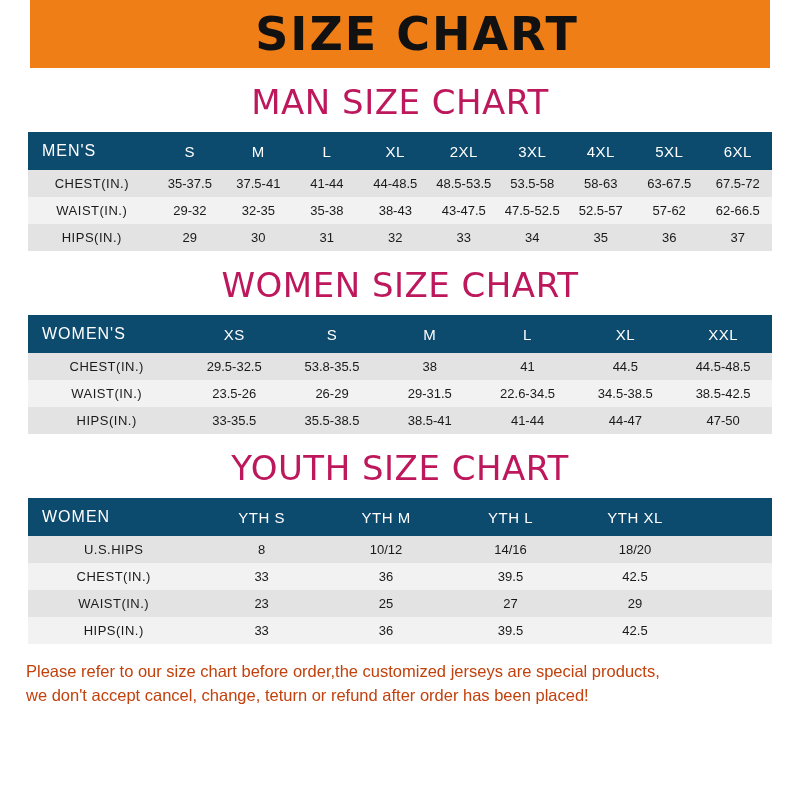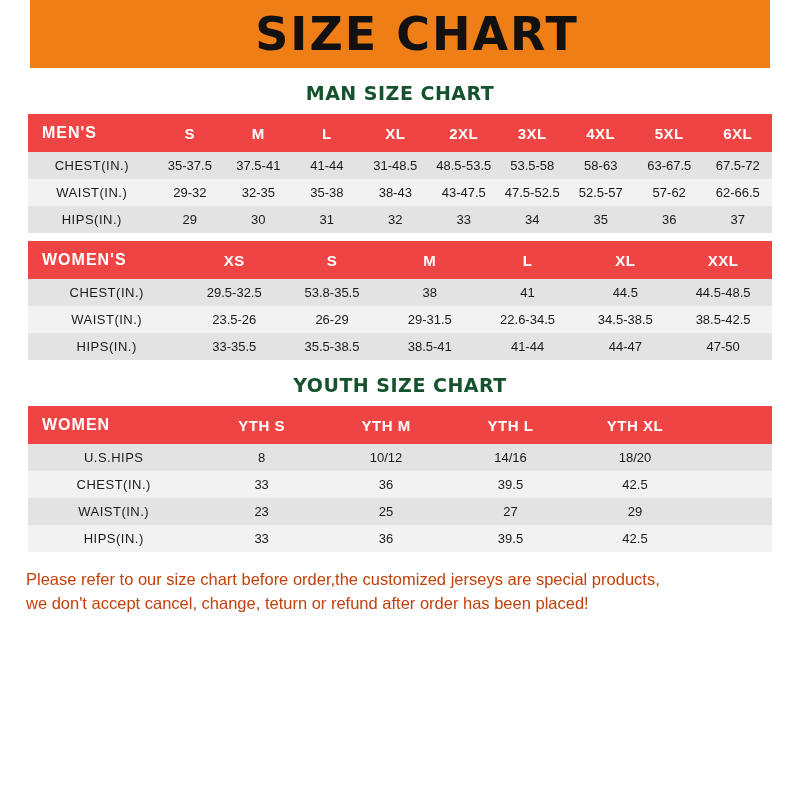--- a/index.html
+++ b/index.html
@@ -59,44 +59,44 @@
     padding: 0 28px;
     box-sizing: border-box;
   }
 
   .section {
     margin-top: 8px;
   }
   .section-title {
     text-align: center;
     font-family: "DejaVu Sans", sans-serif;
-    font-weight: bold;
-    font-size: 19px;
-    color: #14532d;
+    font-weight: normal;
+    font-size: 34px;
+    color: #be185d;
     letter-spacing: 0.5px;
     margin: 14px 0 10px 0;
   }
 
   table.size-table {
     width: 100%;
     border-collapse: collapse;
     table-layout: fixed;
   }
   table.size-table th,
   table.size-table td {
     text-align: center;
     font-size: 13px;
     color: #1a1a1a;
     padding: 6px 2px;
     font-family: "Liberation Sans", sans-serif;
   }
   table.size-table thead th {
-    background: #ef4444;
+    background: #0c4a6e;
     color: #ffffff;
-    font-weight: bold;
+    font-weight: normal;
     font-size: 15px;
     padding: 10px 2px;
     letter-spacing: 0.5px;
   }
   table.size-table thead th.first-col {
     text-align: left;
     padding-left: 14px;
     font-size: 16px;
     letter-spacing: 1px;
   }
@@ -154,21 +154,21 @@
             <th>5XL</th>
             <th>6XL</th>
           </tr>
         </thead>
         <tbody>
           <tr class="odd">
             <td class="first-col">CHEST(IN.)</td>
             <td>35-37.5</td>
             <td>37.5-41</td>
             <td>41-44</td>
-            <td>31-48.5</td>
+            <td>44-48.5</td>
             <td>48.5-53.5</td>
             <td>53.5-58</td>
             <td>58-63</td>
             <td>63-67.5</td>
             <td>67.5-72</td>
           </tr>
           <tr class="even">
             <td class="first-col">WAIST(IN.)</td>
             <td>29-32</td>
             <td>32-35</td>
@@ -190,20 +190,21 @@
             <td>34</td>
             <td>35</td>
             <td>36</td>
             <td>37</td>
           </tr>
         </tbody>
       </table>
     </div>
 
     <div class="section">
+      <div class="section-title">WOMEN SIZE CHART</div>
       <table class="size-table">
         <thead>
           <tr>
             <th class="first-col" style="width:19%">WOMEN'S</th>
             <th>XS</th>
             <th>S</th>
             <th>M</th>
             <th>L</th>
             <th>XL</th>
             <th>XXL</th>

